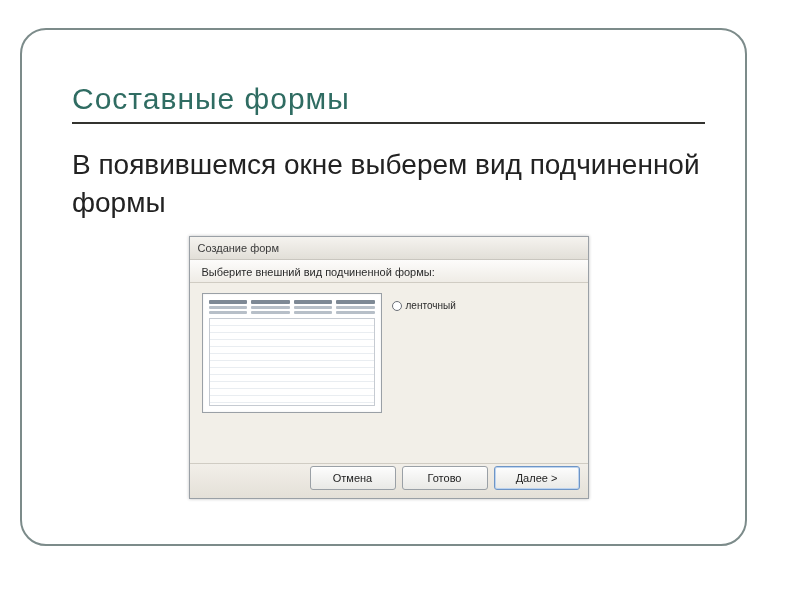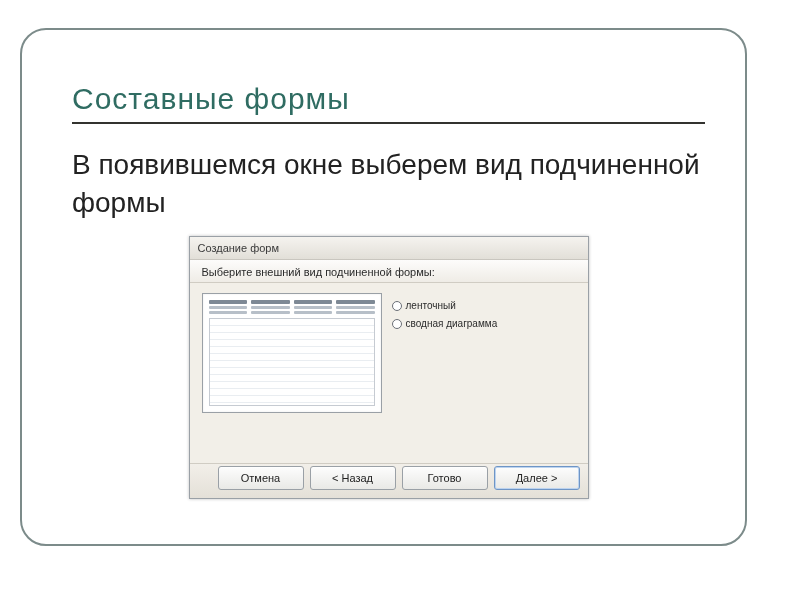--- a/index.html
+++ b/index.html
@@ -221,28 +221,23 @@
                   <div class="hline"></div>
                 </div>
             </div>
             <div class="preview-grid"></div>
           </div>
           <div class="options">
             <div class="opt">
               <span class="radio"></span>
               <span class="olabel">ленточный</span>
             </div>
-            <div class="opt">
-              <span class="radio"></span>
-              <span class="olabel">сводная диаграмма</span>
-            </div>
           </div>
         </div>
         <div class="dlg-buttons">
           <div class="btn">Отмена</div>
-          <div class="btn">&lt; Назад</div>
           <div class="btn">Готово</div>
           <div class="btn default">Далее &gt;</div>
         </div>
       </div>
     </div>
   </div>
 </div>
 
 </body></html>

